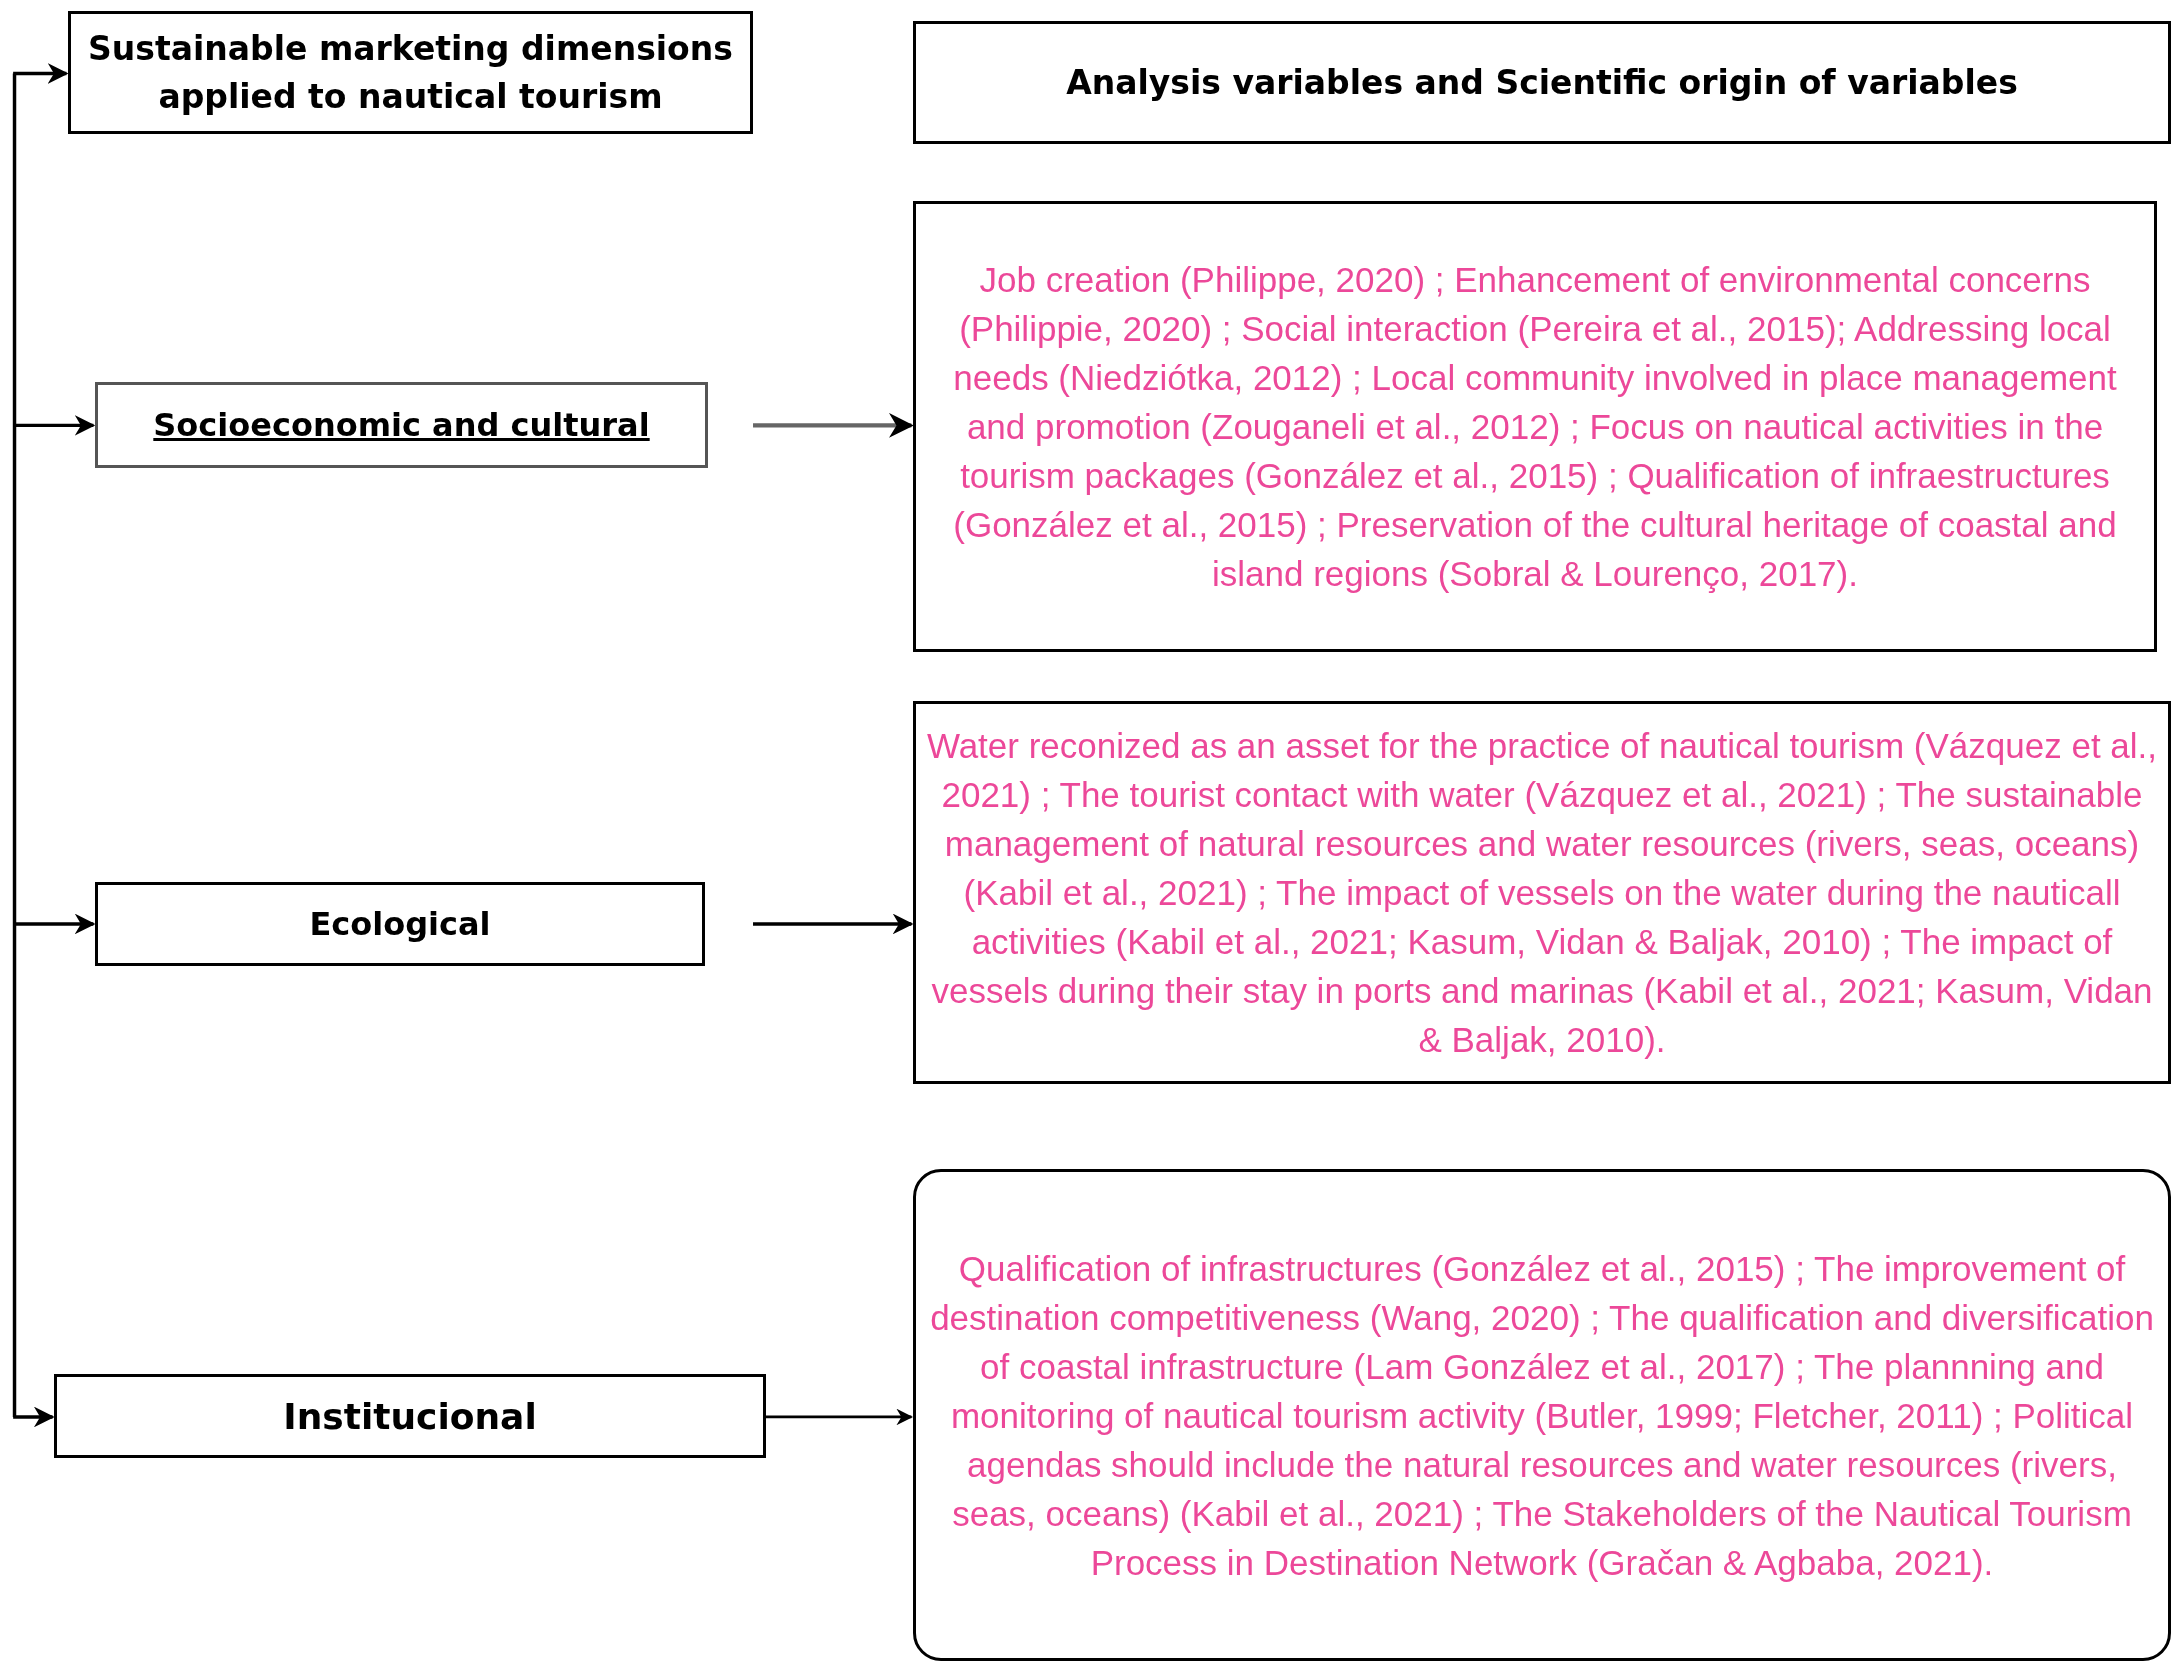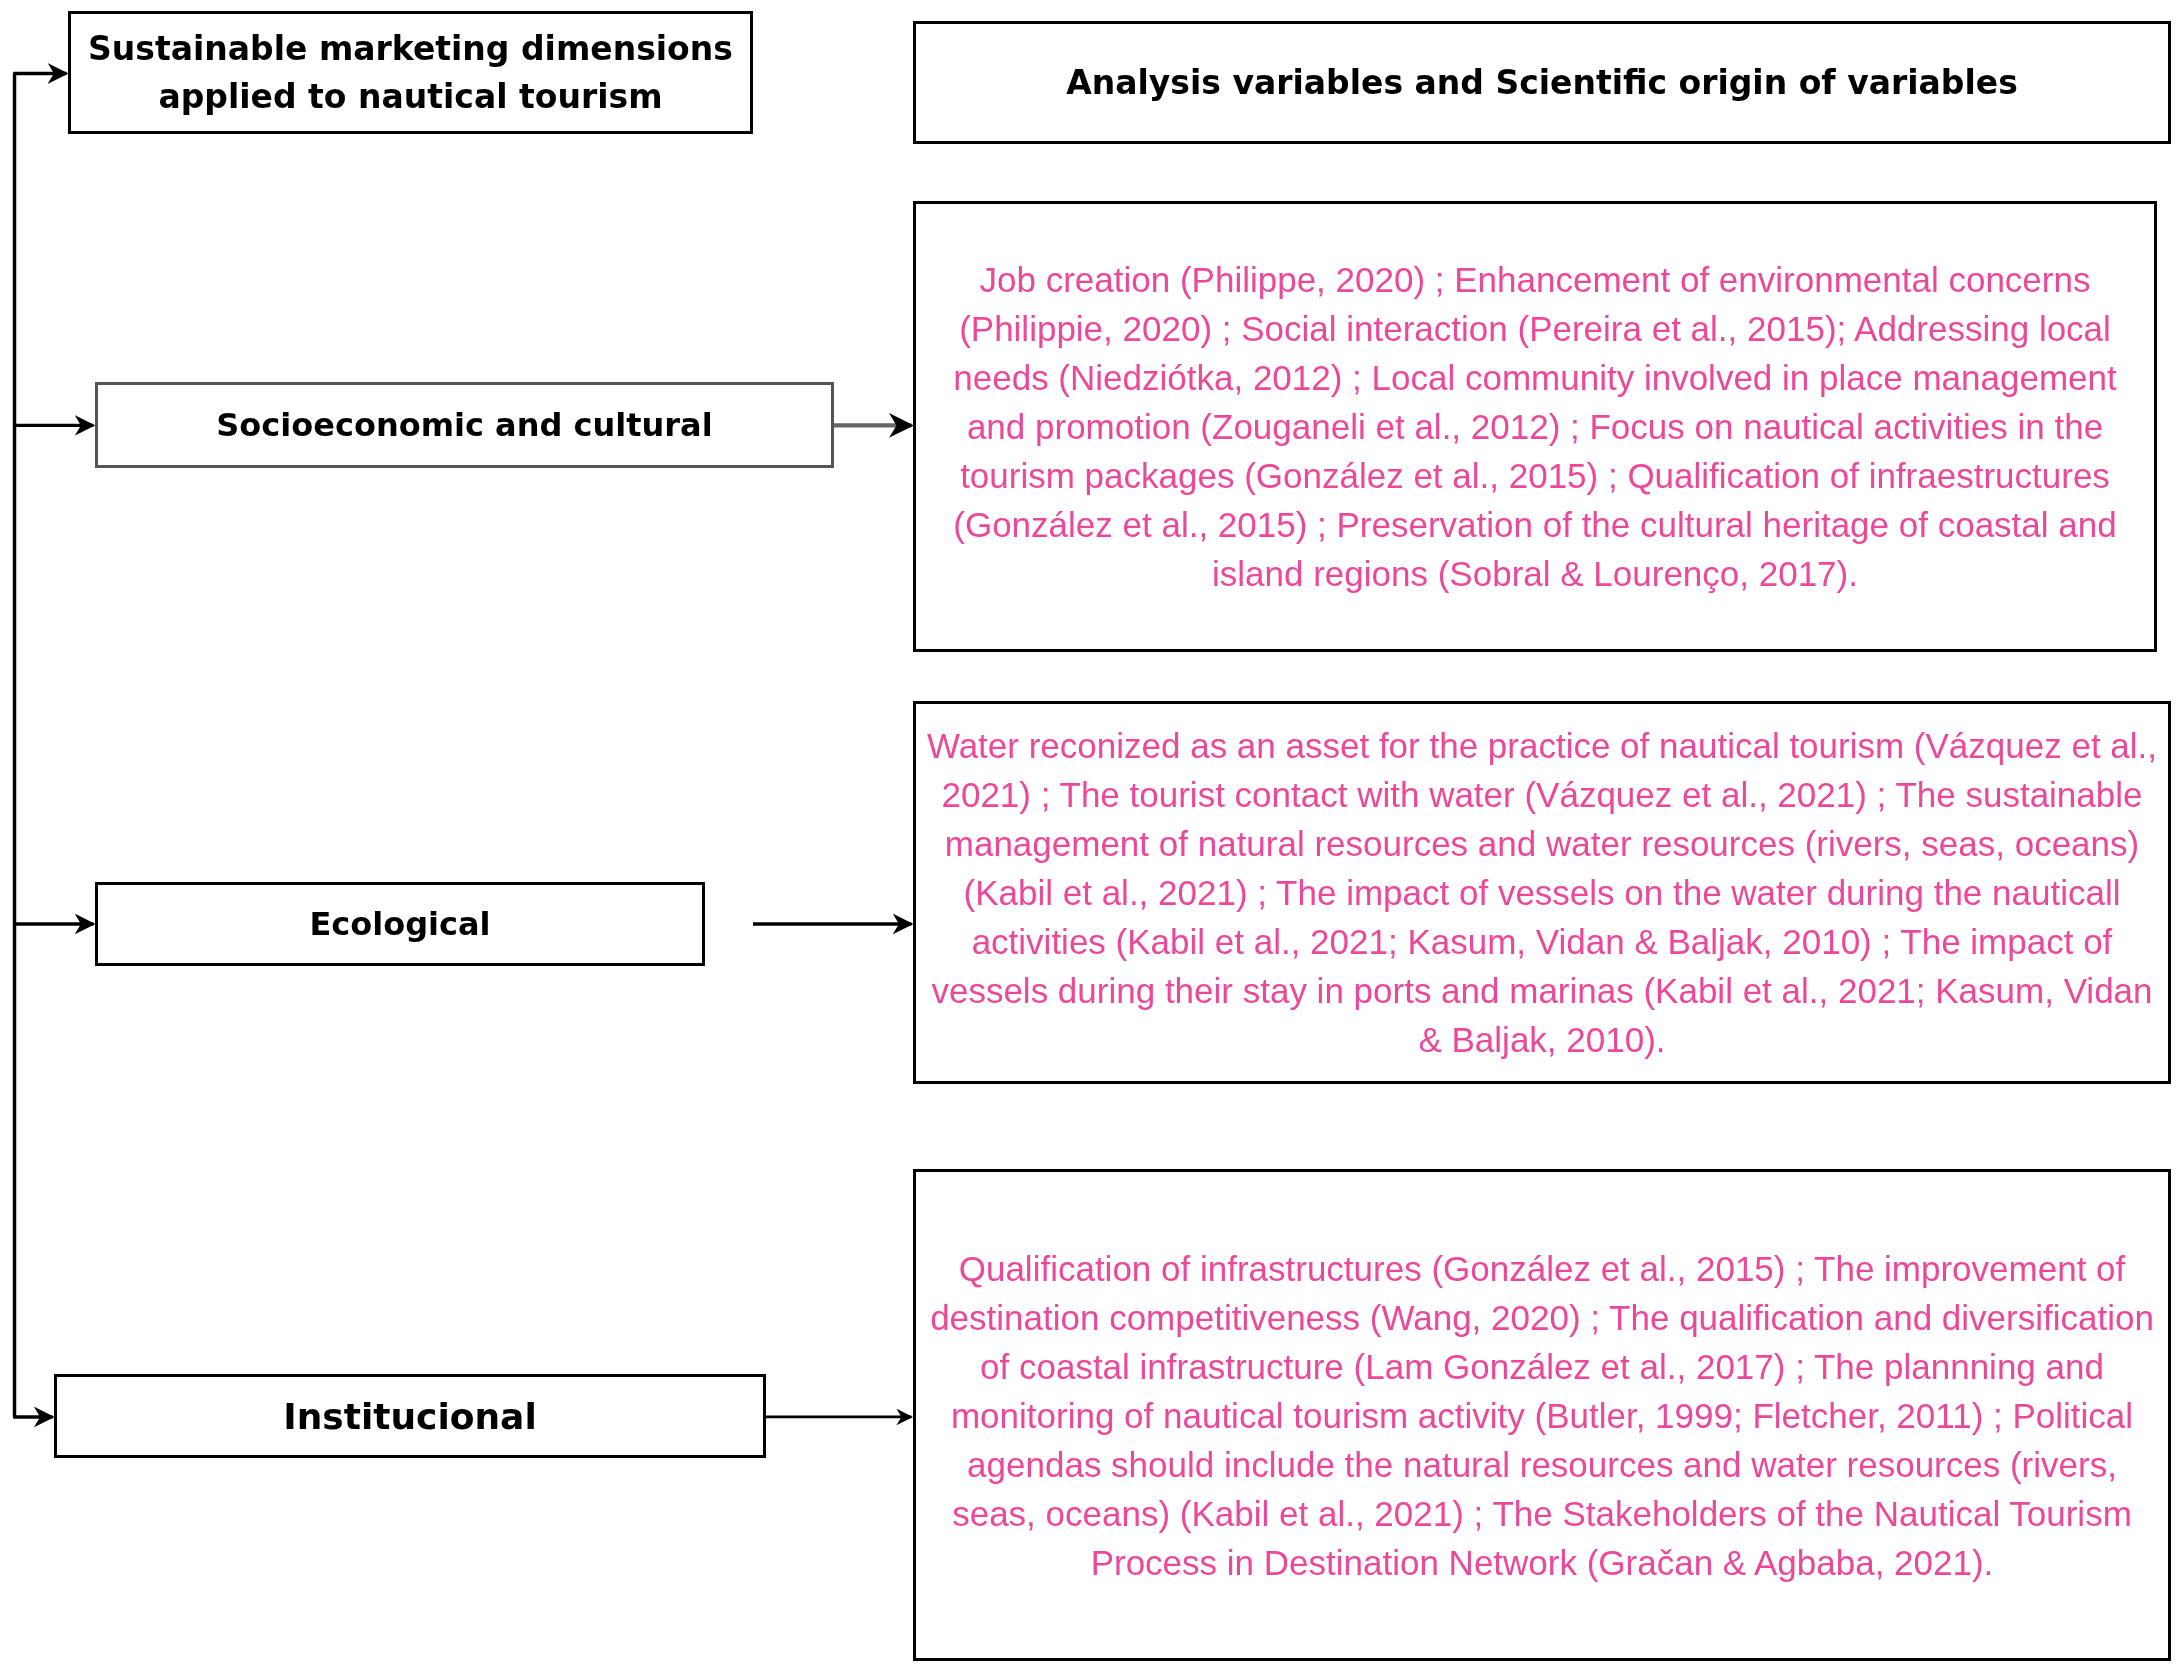--- a/index.html
+++ b/index.html
@@ -21,26 +21,26 @@
     }
     .body-text {
       font-family: "Liberation Sans", sans-serif;
       color: #ec4899;
       font-size: 35px;
       line-height: 49px;
       padding: 0 5.5px;
     }
     #title-box { left: 68px; top: 11px; width: 685px; height: 123px; font-size: 33px; line-height: 48px; }
     #header-box { left: 913px; top: 21px; width: 1258px; height: 123px; font-size: 33px; }
-    #dim-social { left: 95px; top: 382px; width: 739px; height: 86px; font-size: 32px; border-color: #555; }
+    #dim-social { left: 95px; top: 382px; width: 613px; height: 86px; font-size: 32px; border-color: #555; text-decoration: underline; }
     #dim-eco { left: 95px; top: 882px; width: 610px; height: 84px; font-size: 32px; }
     #dim-inst { left: 54px; top: 1374px; width: 712px; height: 84px; font-size: 36px; }
     #var-social { left: 913px; top: 201px; width: 1244px; height: 451px; }
     #var-eco { left: 913px; top: 701px; width: 1258px; height: 383px; }
-    #var-inst { left: 913px; top: 1169px; width: 1258px; height: 492px; }
+    #var-inst { left: 913px; top: 1169px; width: 1258px; height: 492px; border-radius: 28px; }
     svg#connectors { position: absolute; left: 0; top: 0; }
   </style>
 </head>
 <body>
 
 <svg id="connectors" width="2183" height="1675" viewBox="0 0 3157 2422">
   <defs>
     <marker id="arrowhead" viewBox="0 0 10 10" refX="9" refY="5" markerWidth="6" markerHeight="6" orient="auto">
       <path d="M0,0 L10,5 L0,10 L3,5 Z" fill="#000"></path>
     </marker>

